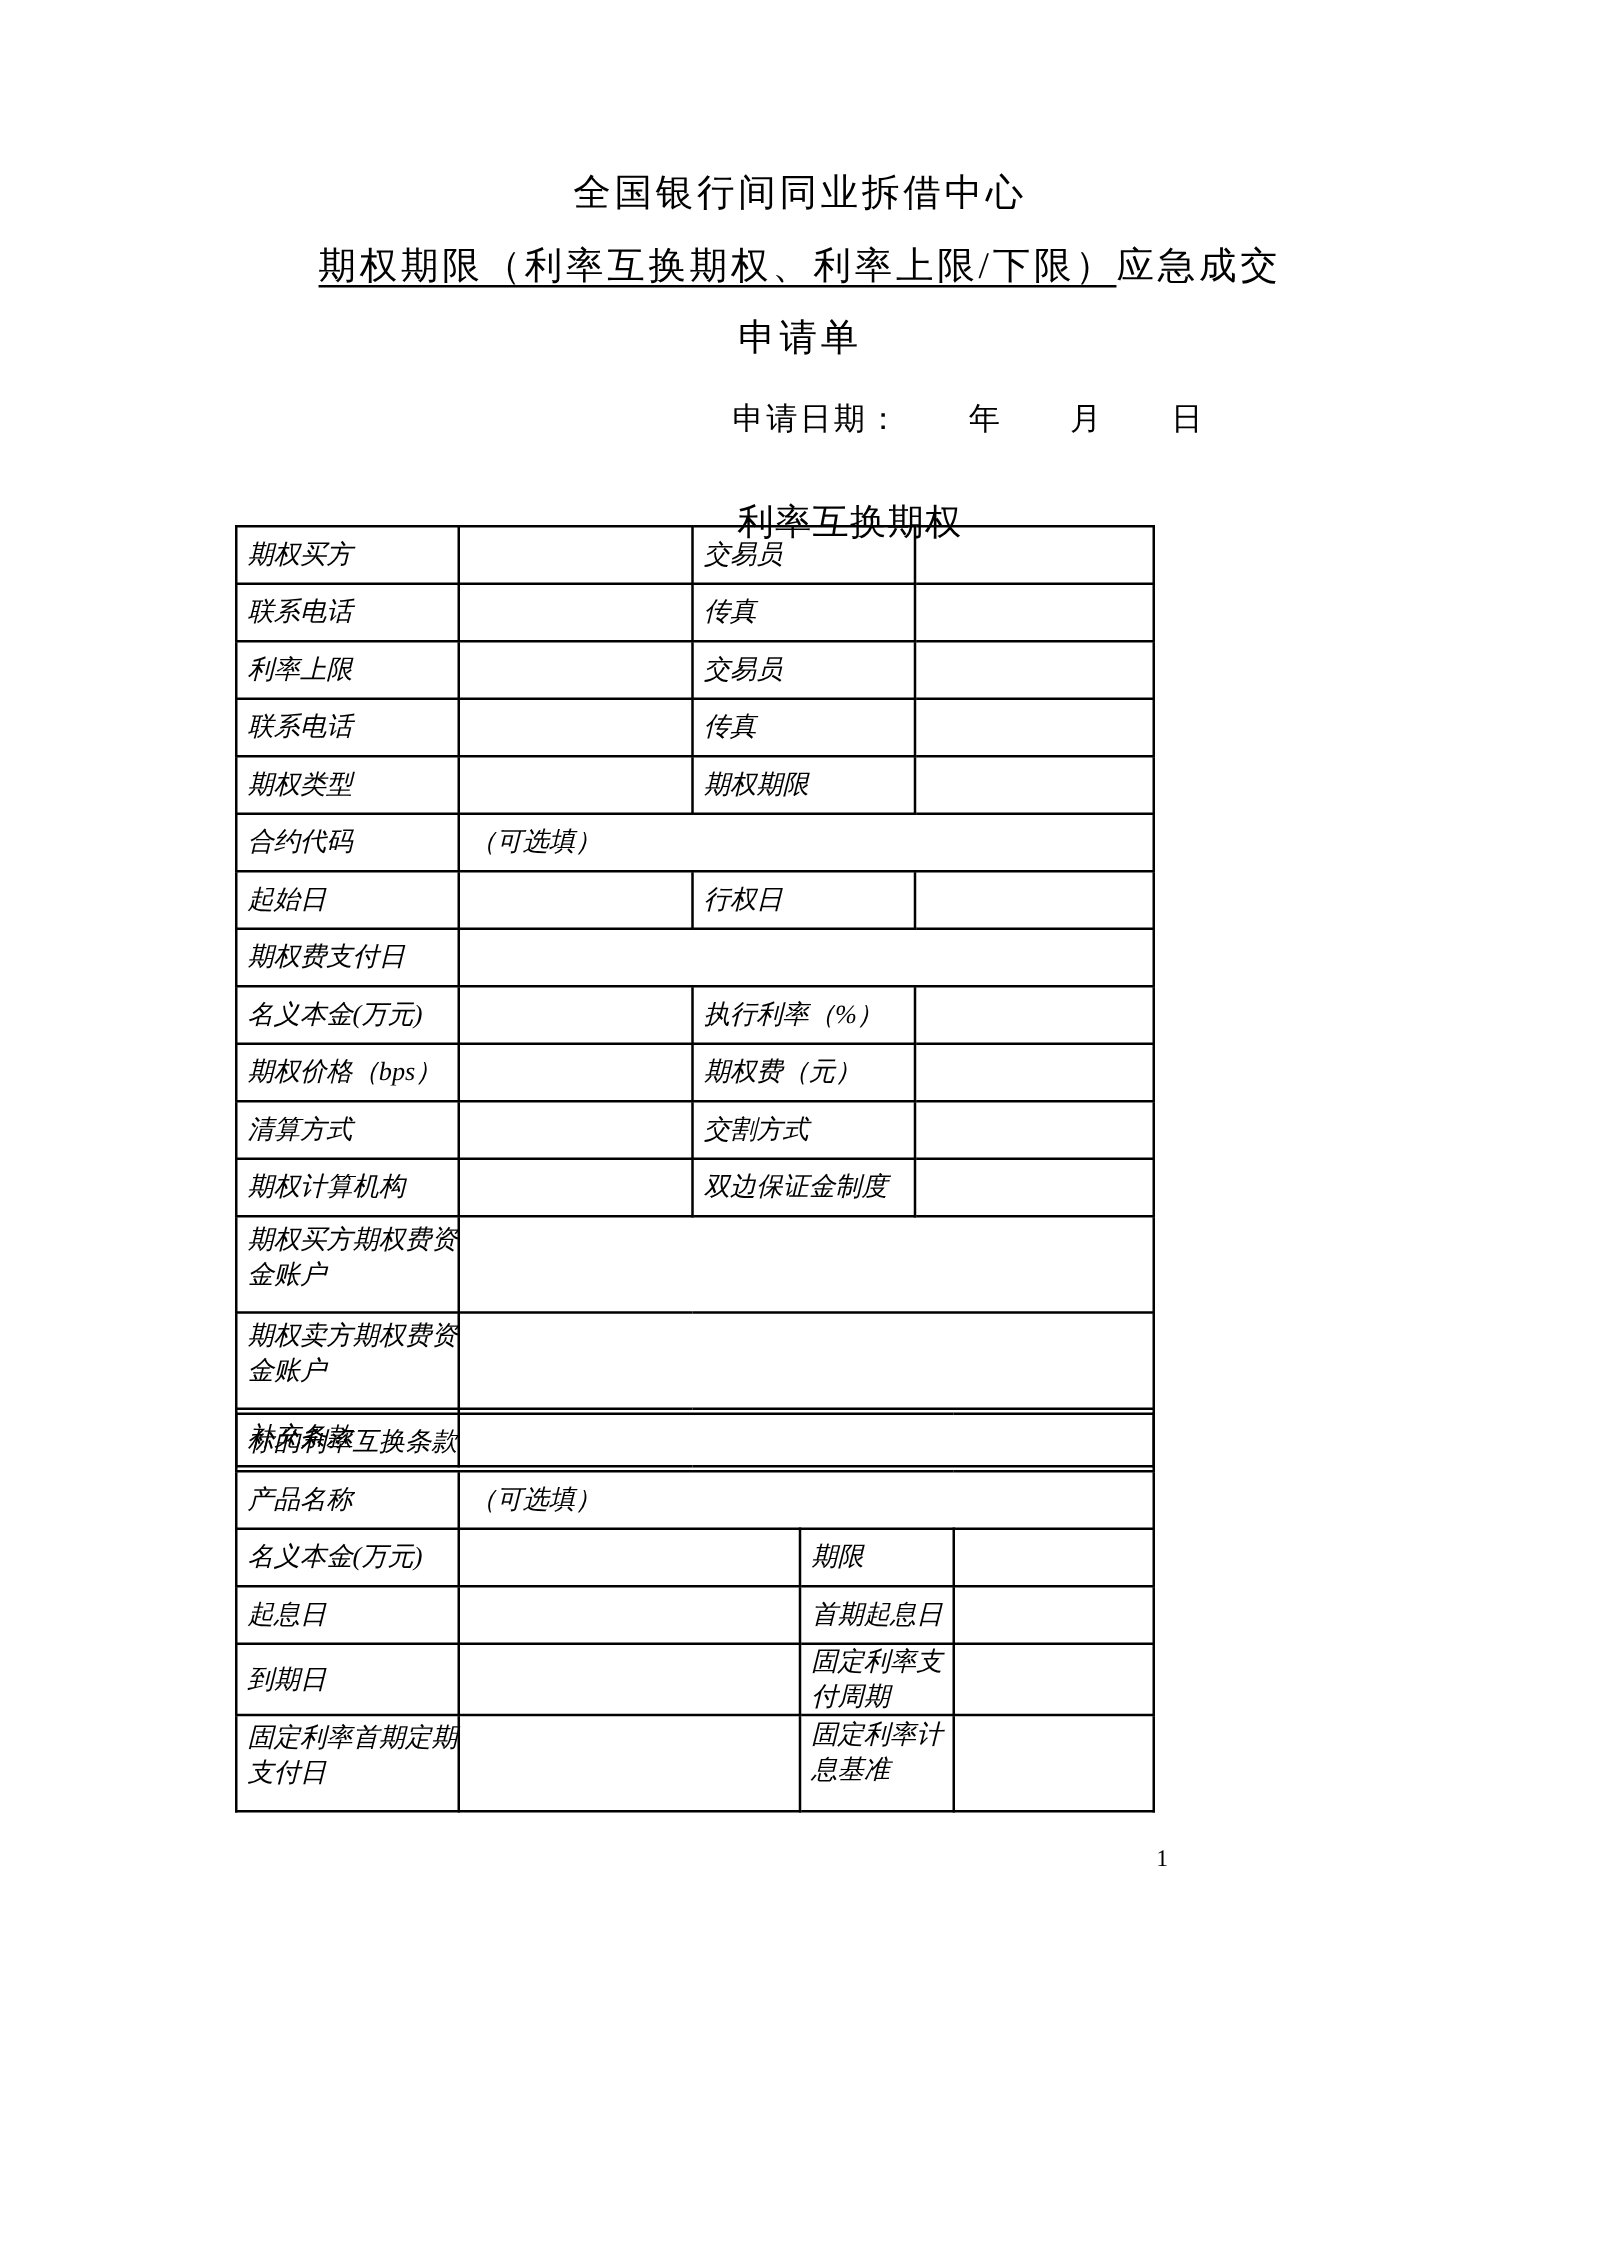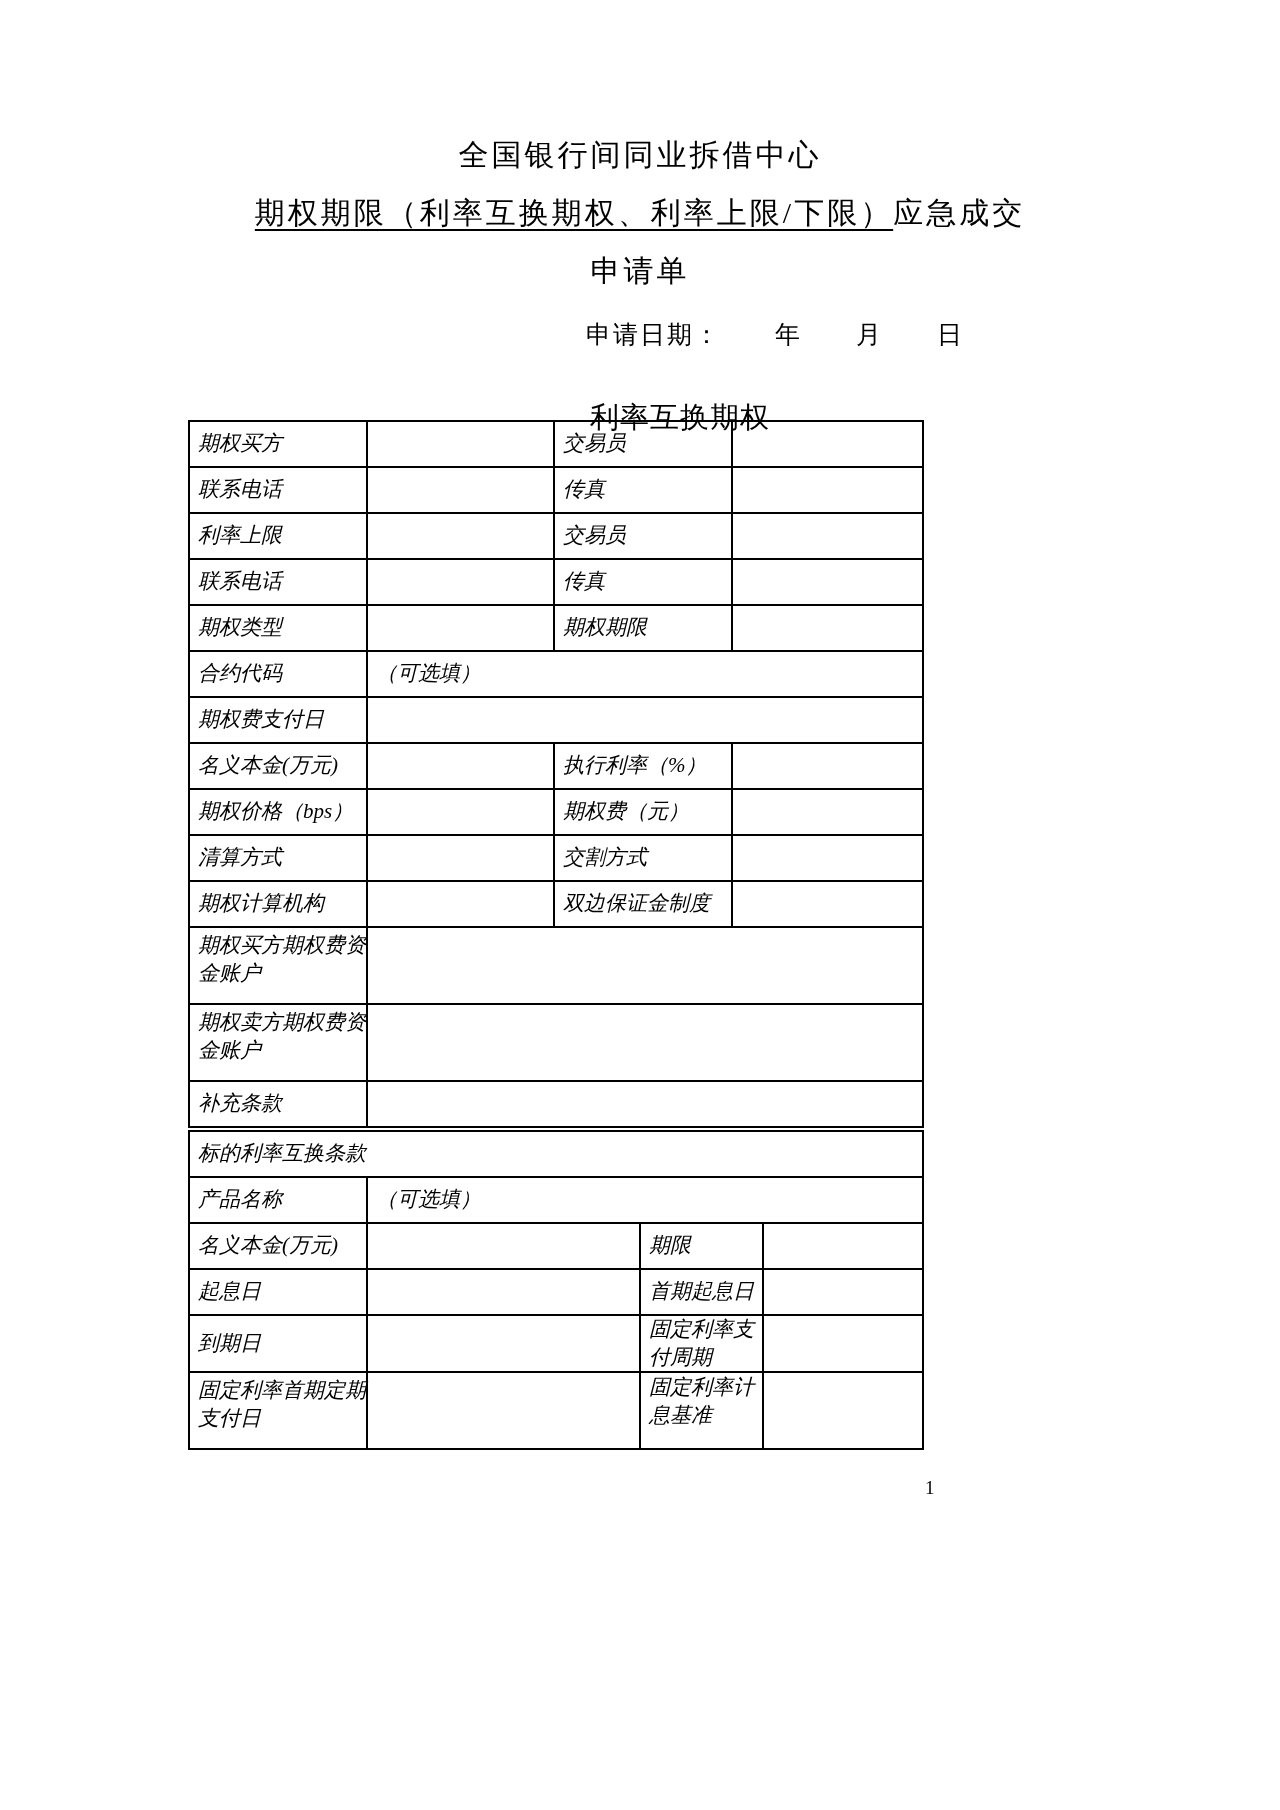--- a/index.html
+++ b/index.html
@@ -163,20 +163,26 @@
         <td>期权类型</td>
         <td class="blank"></td>
         <td>期权期限</td>
         <td class="blank"></td>
       </tr>
       <tr>
         <td>合约代码</td>
         <td colspan="3">（可选填）</td>
       </tr>
       <tr>
+        <td>起始日</td>
+        <td class="blank"></td>
+        <td>行权日</td>
+        <td class="blank"></td>
+      </tr>
+      <tr>
         <td>期权费支付日</td>
         <td colspan="3" class="blank"></td>
       </tr>
       <tr>
         <td>名义本金(万元)</td>
         <td class="blank"></td>
         <td>执行利率（%）</td>
         <td class="blank"></td>
       </tr>
       <tr>

